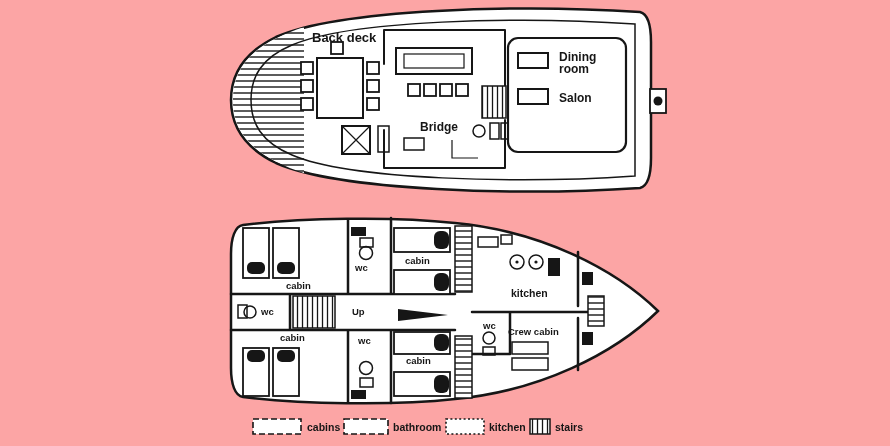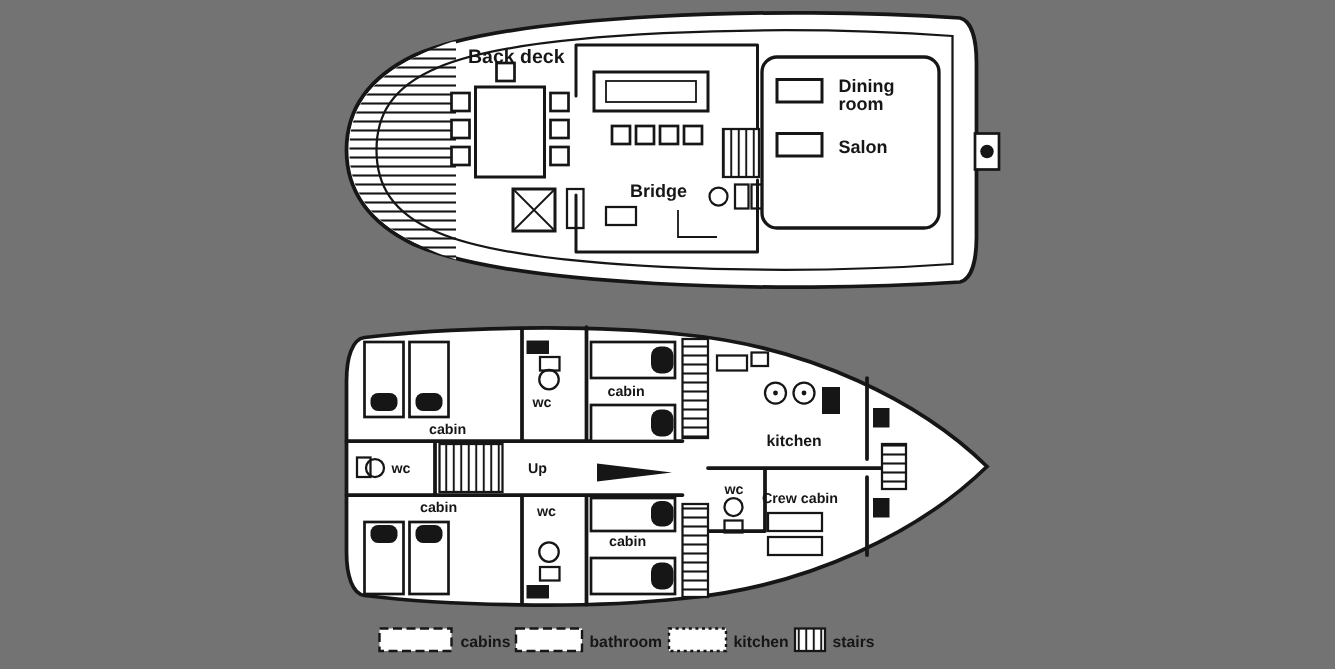--- a/index.html
+++ b/index.html
@@ -1,16 +1,16 @@
 <!DOCTYPE html>
 <html><head>
 <meta charset="utf-8">
 <style>
   html,body{margin:0;padding:0;background:#ffffff;}
-  .stage{position:relative;width:890px;height:446px;background:#737373;overflow:hidden;
+  .stage{position:relative;width:890px;height:446px;background:#fca5a5;overflow:hidden;
          font-family:"Liberation Sans",sans-serif;}
   svg{position:absolute;left:0;top:0;}
   text{fill:#161616;}
   .t13{font:700 13px "Liberation Sans",sans-serif;}
   .t12{font:700 12px "Liberation Sans",sans-serif;}
   .t10{font:700 10.5px "Liberation Sans",sans-serif;}
   .t9{font:700 9.5px "Liberation Sans",sans-serif;}
   .s25{fill:none;stroke:#161616;stroke-width:2.5;stroke-linecap:round;}
   .s2{fill:none;stroke:#161616;stroke-width:2;stroke-linecap:round;}
   .s15{fill:none;stroke:#161616;stroke-width:1.5;}

